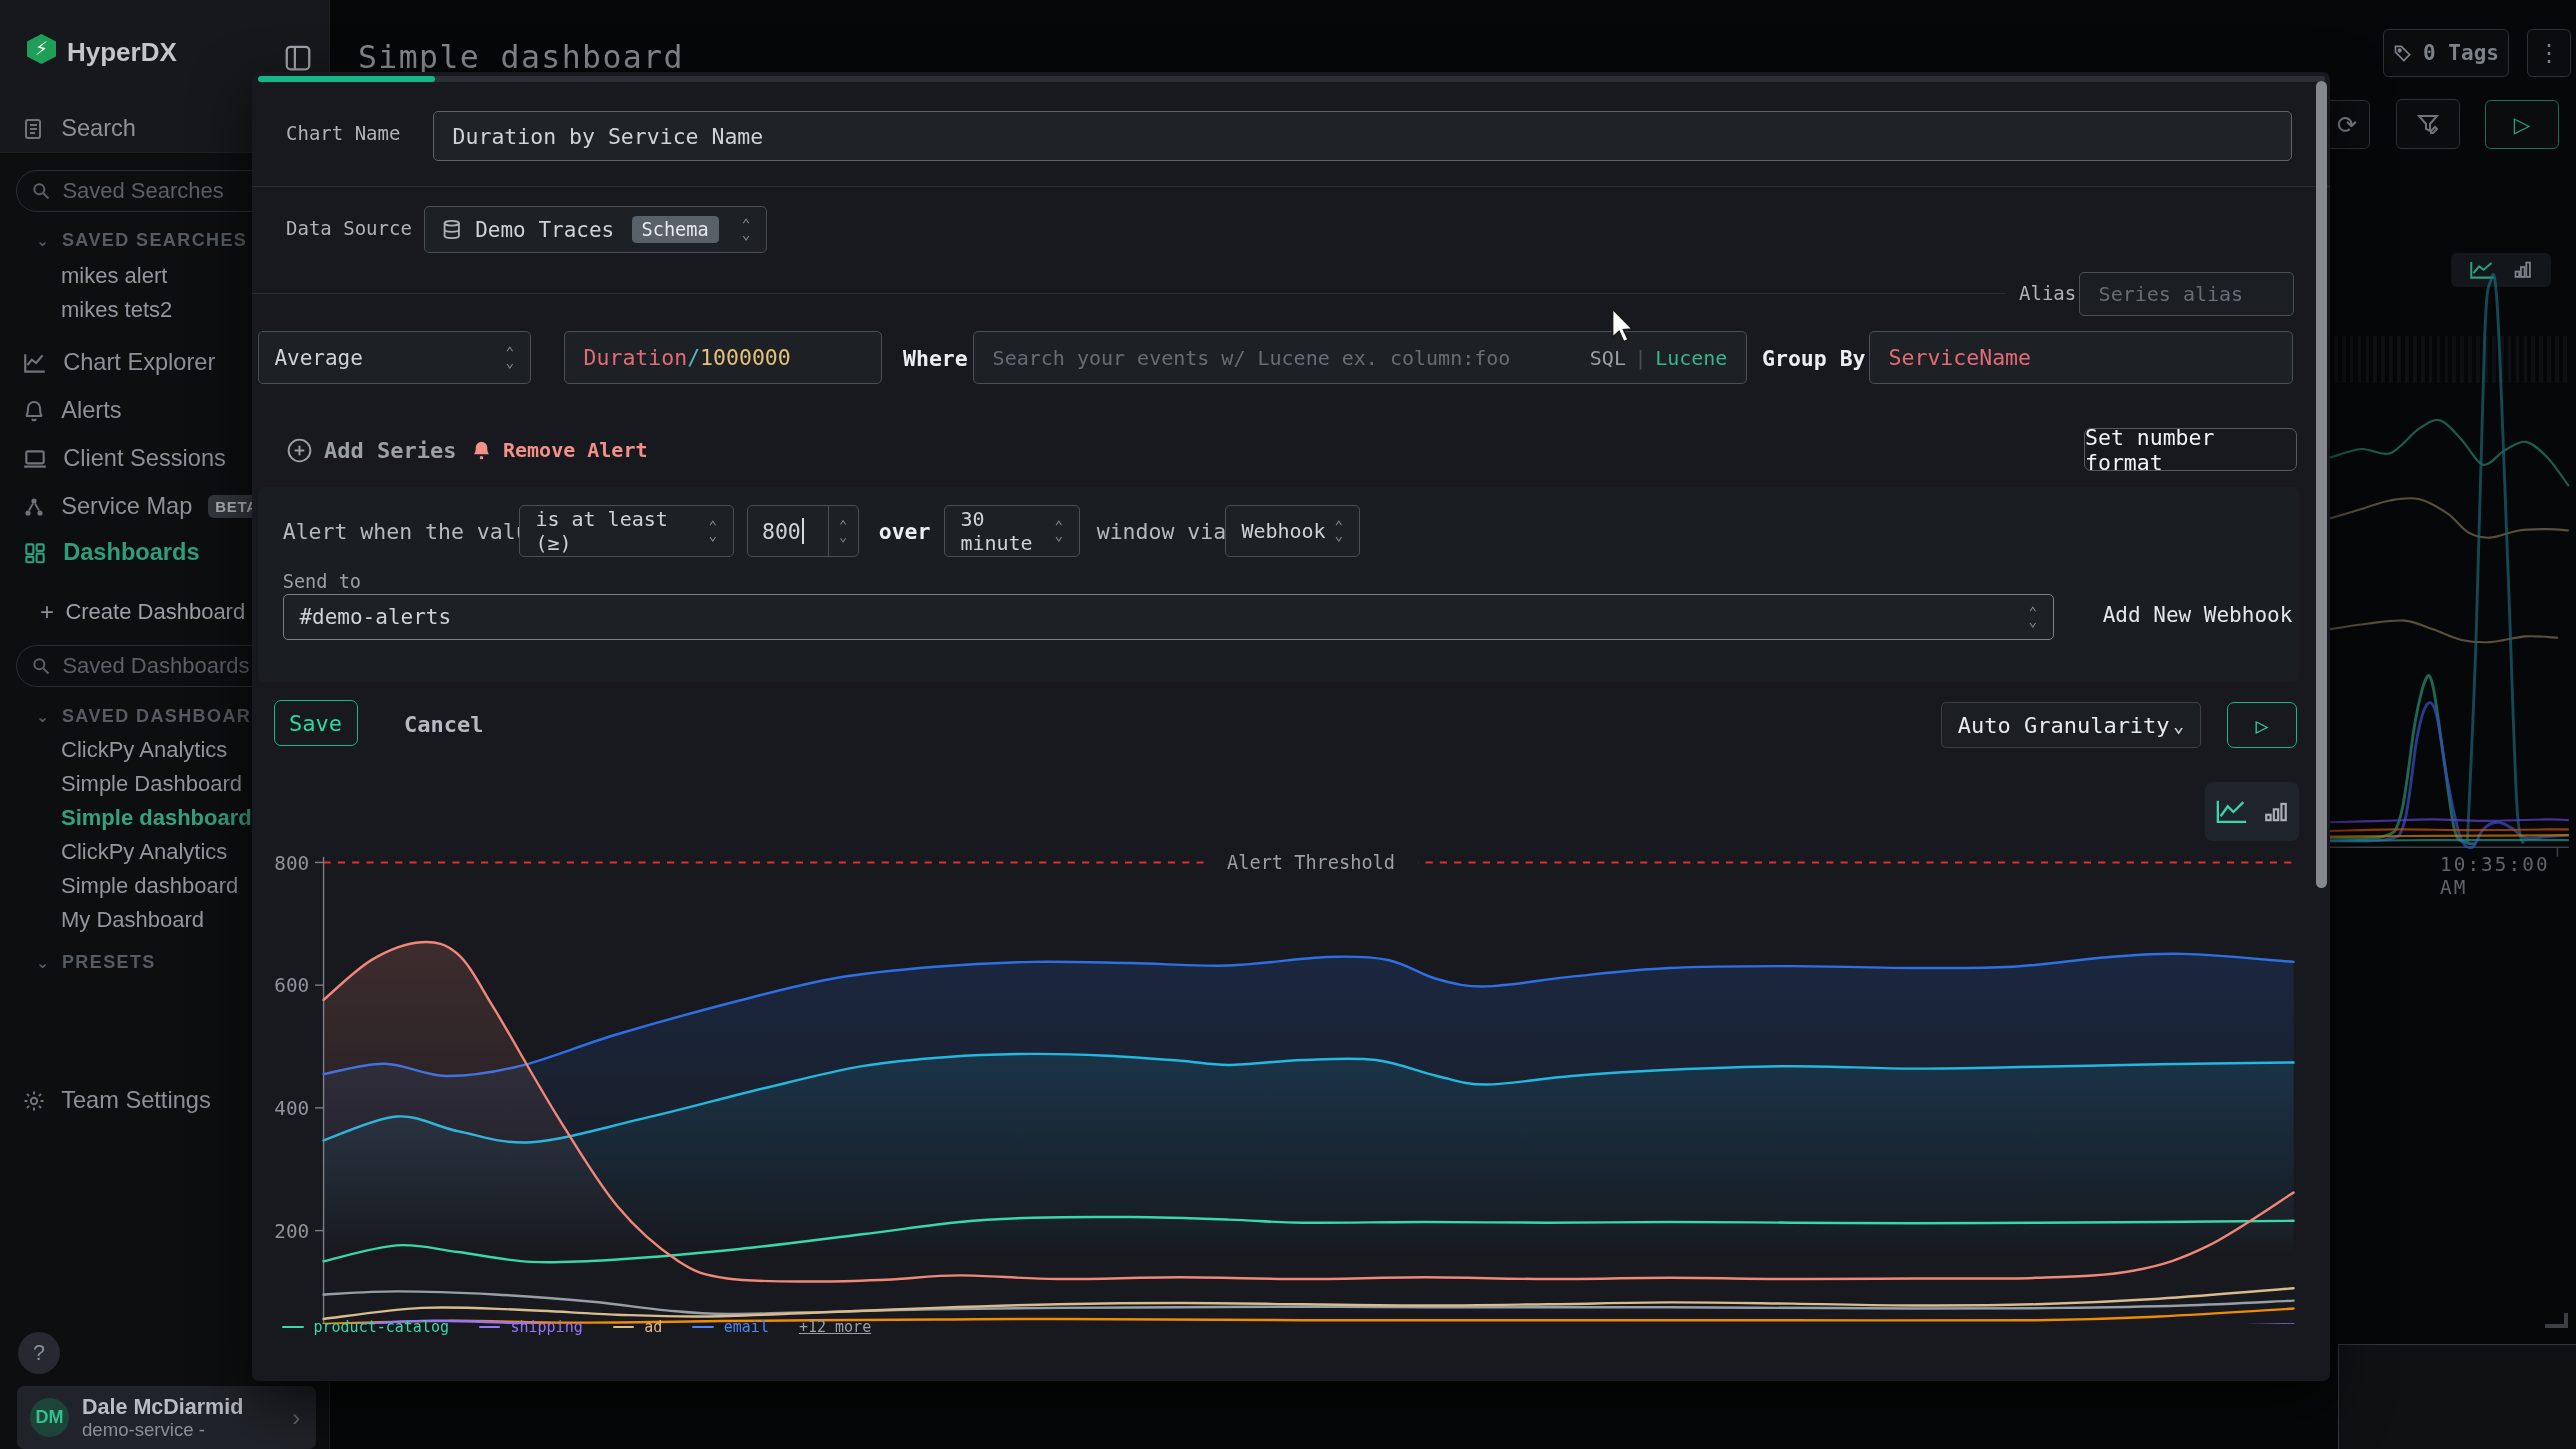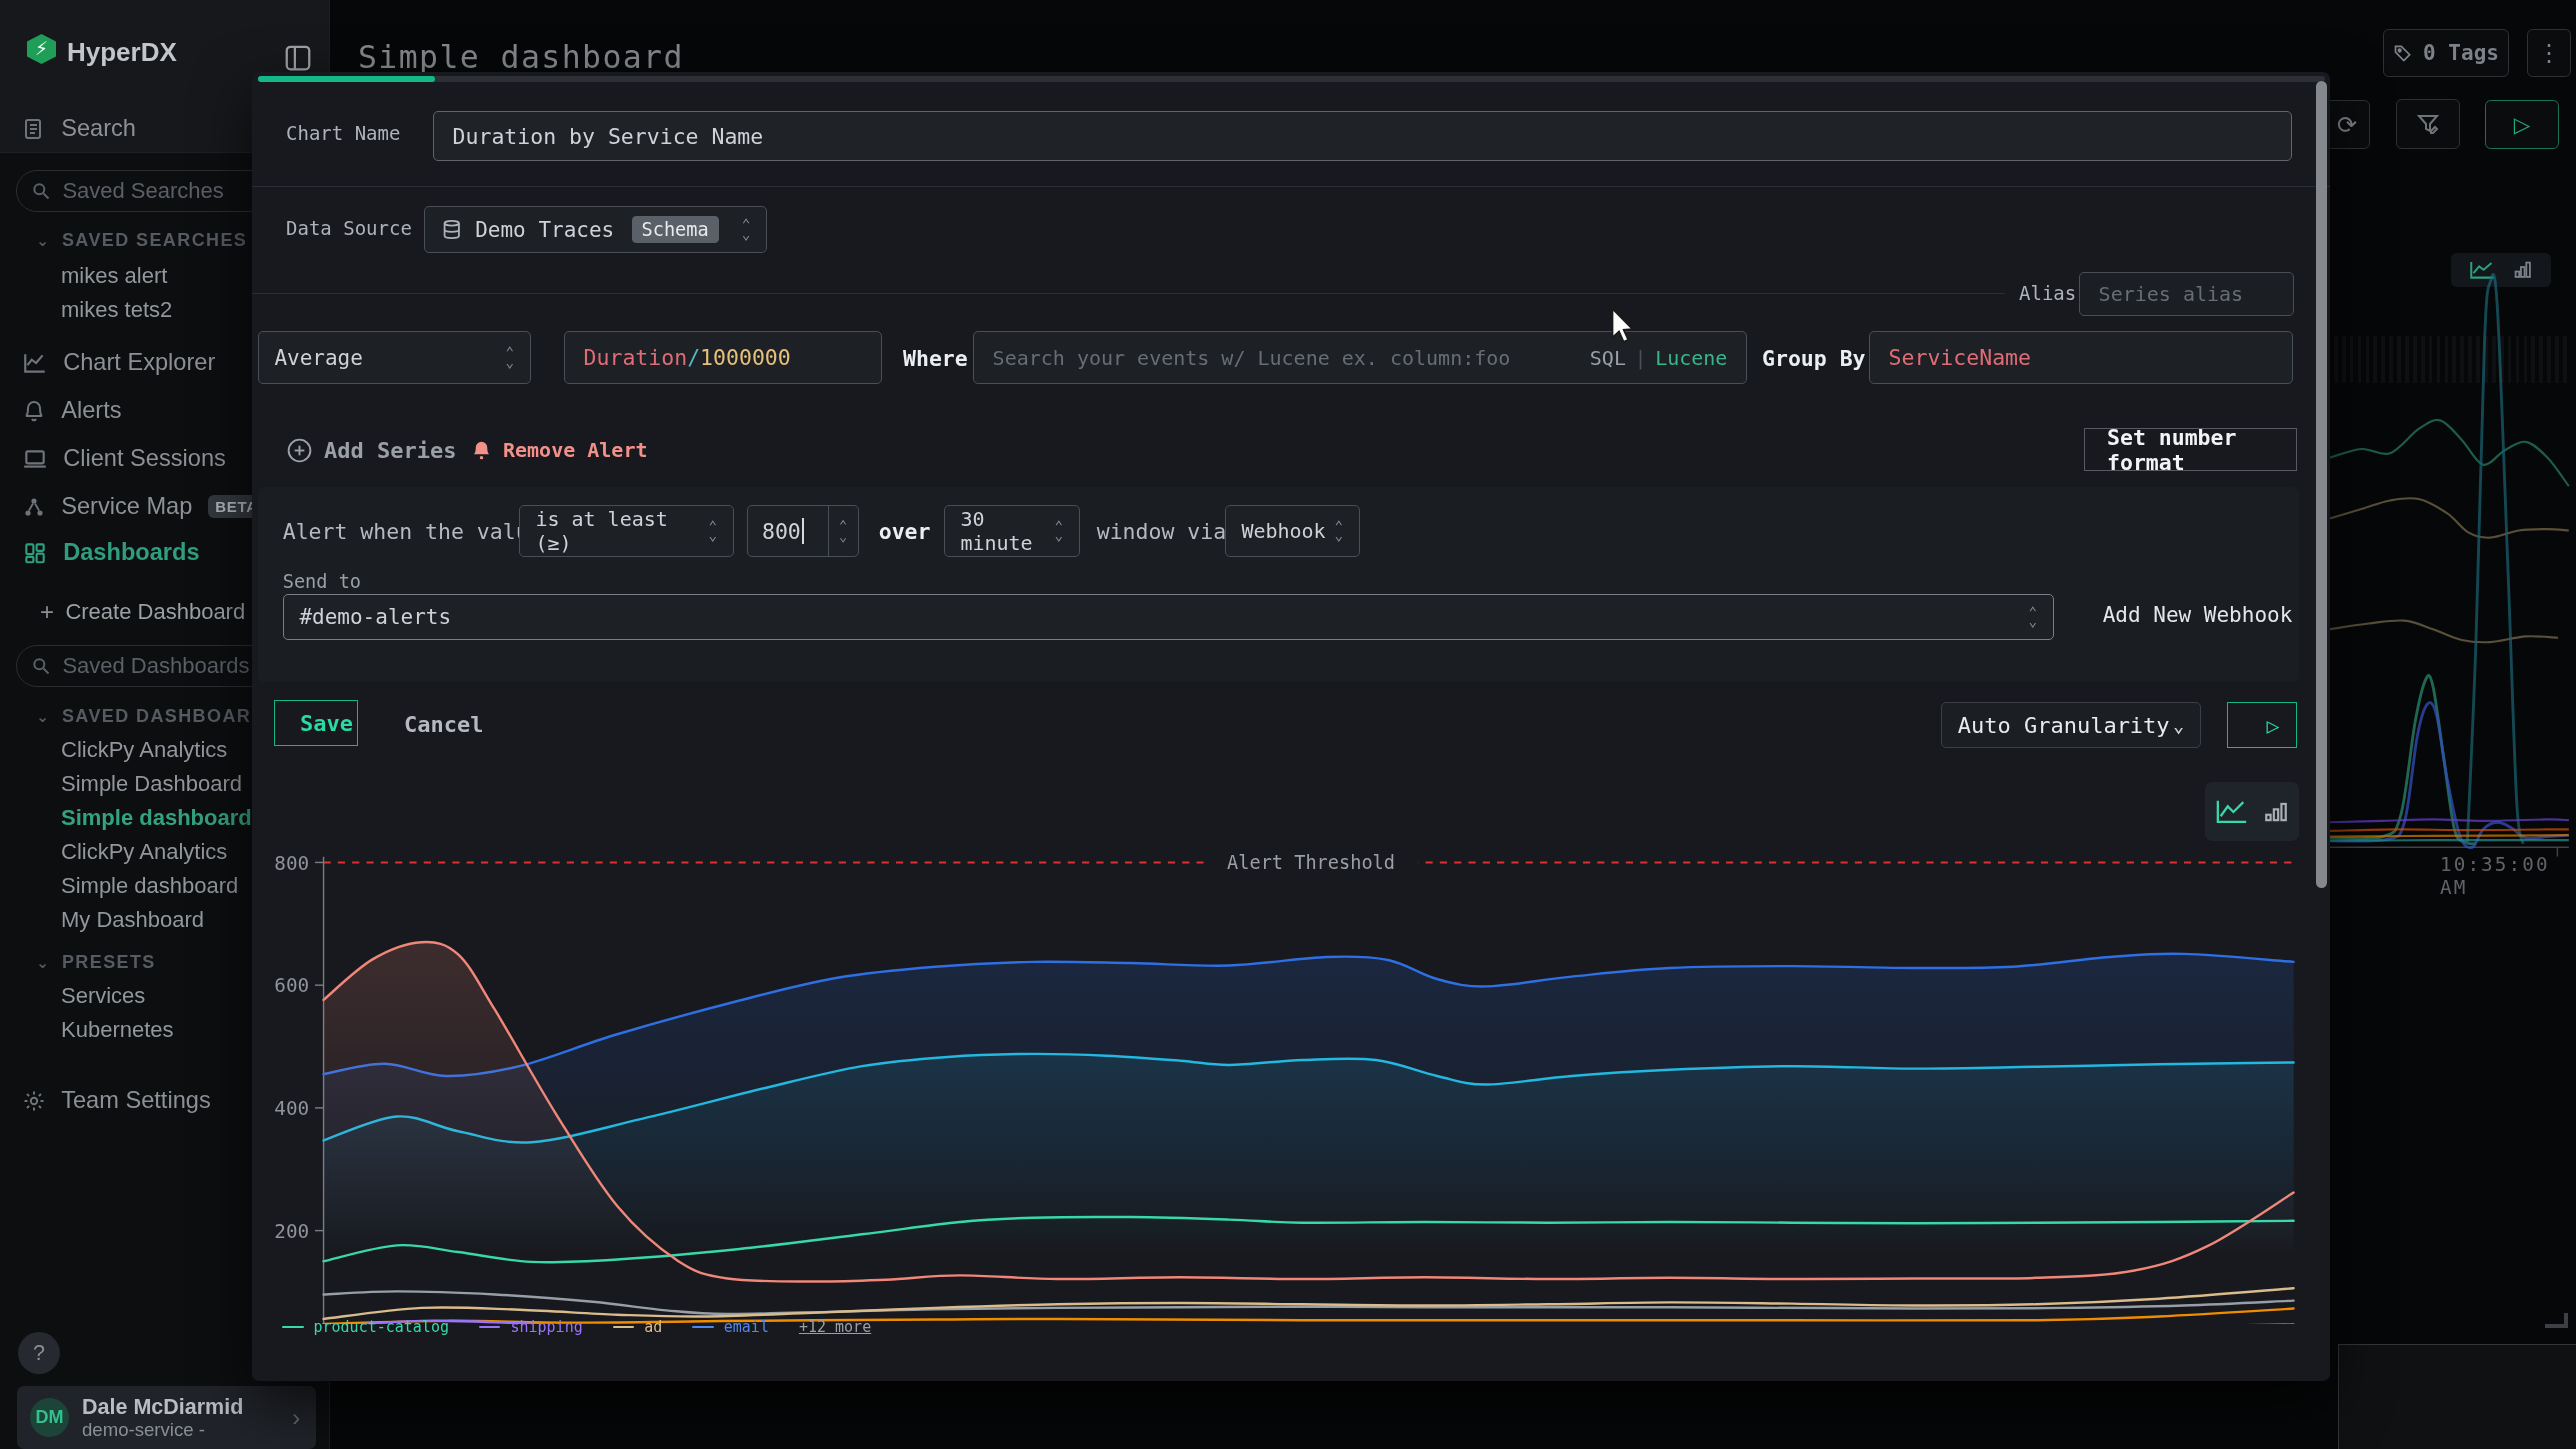--- a/index.html
+++ b/index.html
@@ -53,21 +53,21 @@
   .modal *{box-sizing:border-box;}
   .progress-track{position:absolute;left:5.7px;top:3.6px;width:2067px;height:6.4px;background:#2c3036;border-radius:2.9px;}
   .progress-fill{width:177px;height:6.4px;background:#12b886;border-radius:2.9px;}
   .m-label{position:absolute;color:#aeb3b9;font-size:19px;}
   .m-label-strong{position:absolute;color:#eceff1;font-size:21.5px;font-weight:bold;}
   .inp{position:absolute;background:#1d2025;border:1.4px solid #4a4f57;border-radius:5px;display:flex;align-items:center;color:#cfd3d8;font-size:21.5px;padding:0 18.6px;cursor:text;}
   .sel{position:absolute;background:#1d2025;border:1.4px solid #4a4f57;border-radius:5px;display:flex;align-items:center;color:#cfd3d8;font-size:21px;padding:0 15.7px;cursor:pointer;}
   .updown{margin-left:auto;display:flex;flex-direction:column;line-height:9.3px;color:#868c93;font-size:14.3px;align-items:center;}
   .placeholder{color:#686d74;}
   .alert-panel{position:absolute;left:5.7px;top:415px;width:2041px;height:195px;background:#1a1d22;border-radius:5.7px;}
-  .btn{position:absolute;display:flex;align-items:center;justify-content:center;border-radius:0;cursor:pointer;font-weight:bold;padding-left:22px;}
+  .btn{position:absolute;display:flex;align-items:center;justify-content:center;border-radius:7px;cursor:pointer;font-weight:normal;}
   .link{cursor:pointer;}
   .legend-row{position:absolute;left:30px;top:1246px;display:flex;gap:30px;align-items:center;font-size:15px;}
   .legend-item{display:flex;gap:10px;align-items:center;cursor:pointer;}
   .legend-dash{width:21.5px;height:2.9px;border-radius:1.4px;}
   .legend-more{color:#9aa0a6;text-decoration:underline;cursor:pointer;}
   .scroll-thumb{position:absolute;left:2064px;top:8.6px;width:10.7px;height:807px;background:#85888d;border-radius:5.7px;cursor:grab;}
   svg text{font-family:"DejaVu Sans Mono","Liberation Mono",monospace;}
   .caret{display:inline-block;width:2.1px;height:26px;background:#d7dade;margin-left:1.4px;}
   .syntax-field{color:#e06c75;} .syntax-op{color:#56b6c2;} .syntax-num{color:#e5c07b;}
   .sql-lab{color:#9aa0a6;} .lucene-lab{color:#37b88a;} .pipe{color:#4a4e55;}
@@ -174,24 +174,20 @@
       <li class="active">Simple dashboard</li>
       <li>ClickPy Analytics</li>
       <li>Simple dashboard</li>
       <li>My Dashboard</li>
     </ul>
 
   <div class="sec-hdr" style="top:952px">
     <span class="chev">⌄</span>
     <span>PRESETS</span>
   </div>
-  <ul class="sb-list" id="presetsList" style="top:979px">
-      <li>Services</li>
-      <li>Kubernetes</li>
-    </ul>
 
   <div class="sb-item" style="top:1079px">
     <svg width="24" height="26" viewBox="0 0 24 24" fill="none" stroke="#6f747b" stroke-width="2">
         <circle cx="12" cy="12" r="3.2"></circle>
         <path d="M12 2.5v3M12 18.5v3M2.5 12h3M18.5 12h3M5 5l2.1 2.1M16.9 16.9 19 19M19 5l-2.1 2.1M7.1 16.9 5 19"></path>
       </svg>
     <span>Team Settings</span>
   </div>
 
   <div class="help-circle">

